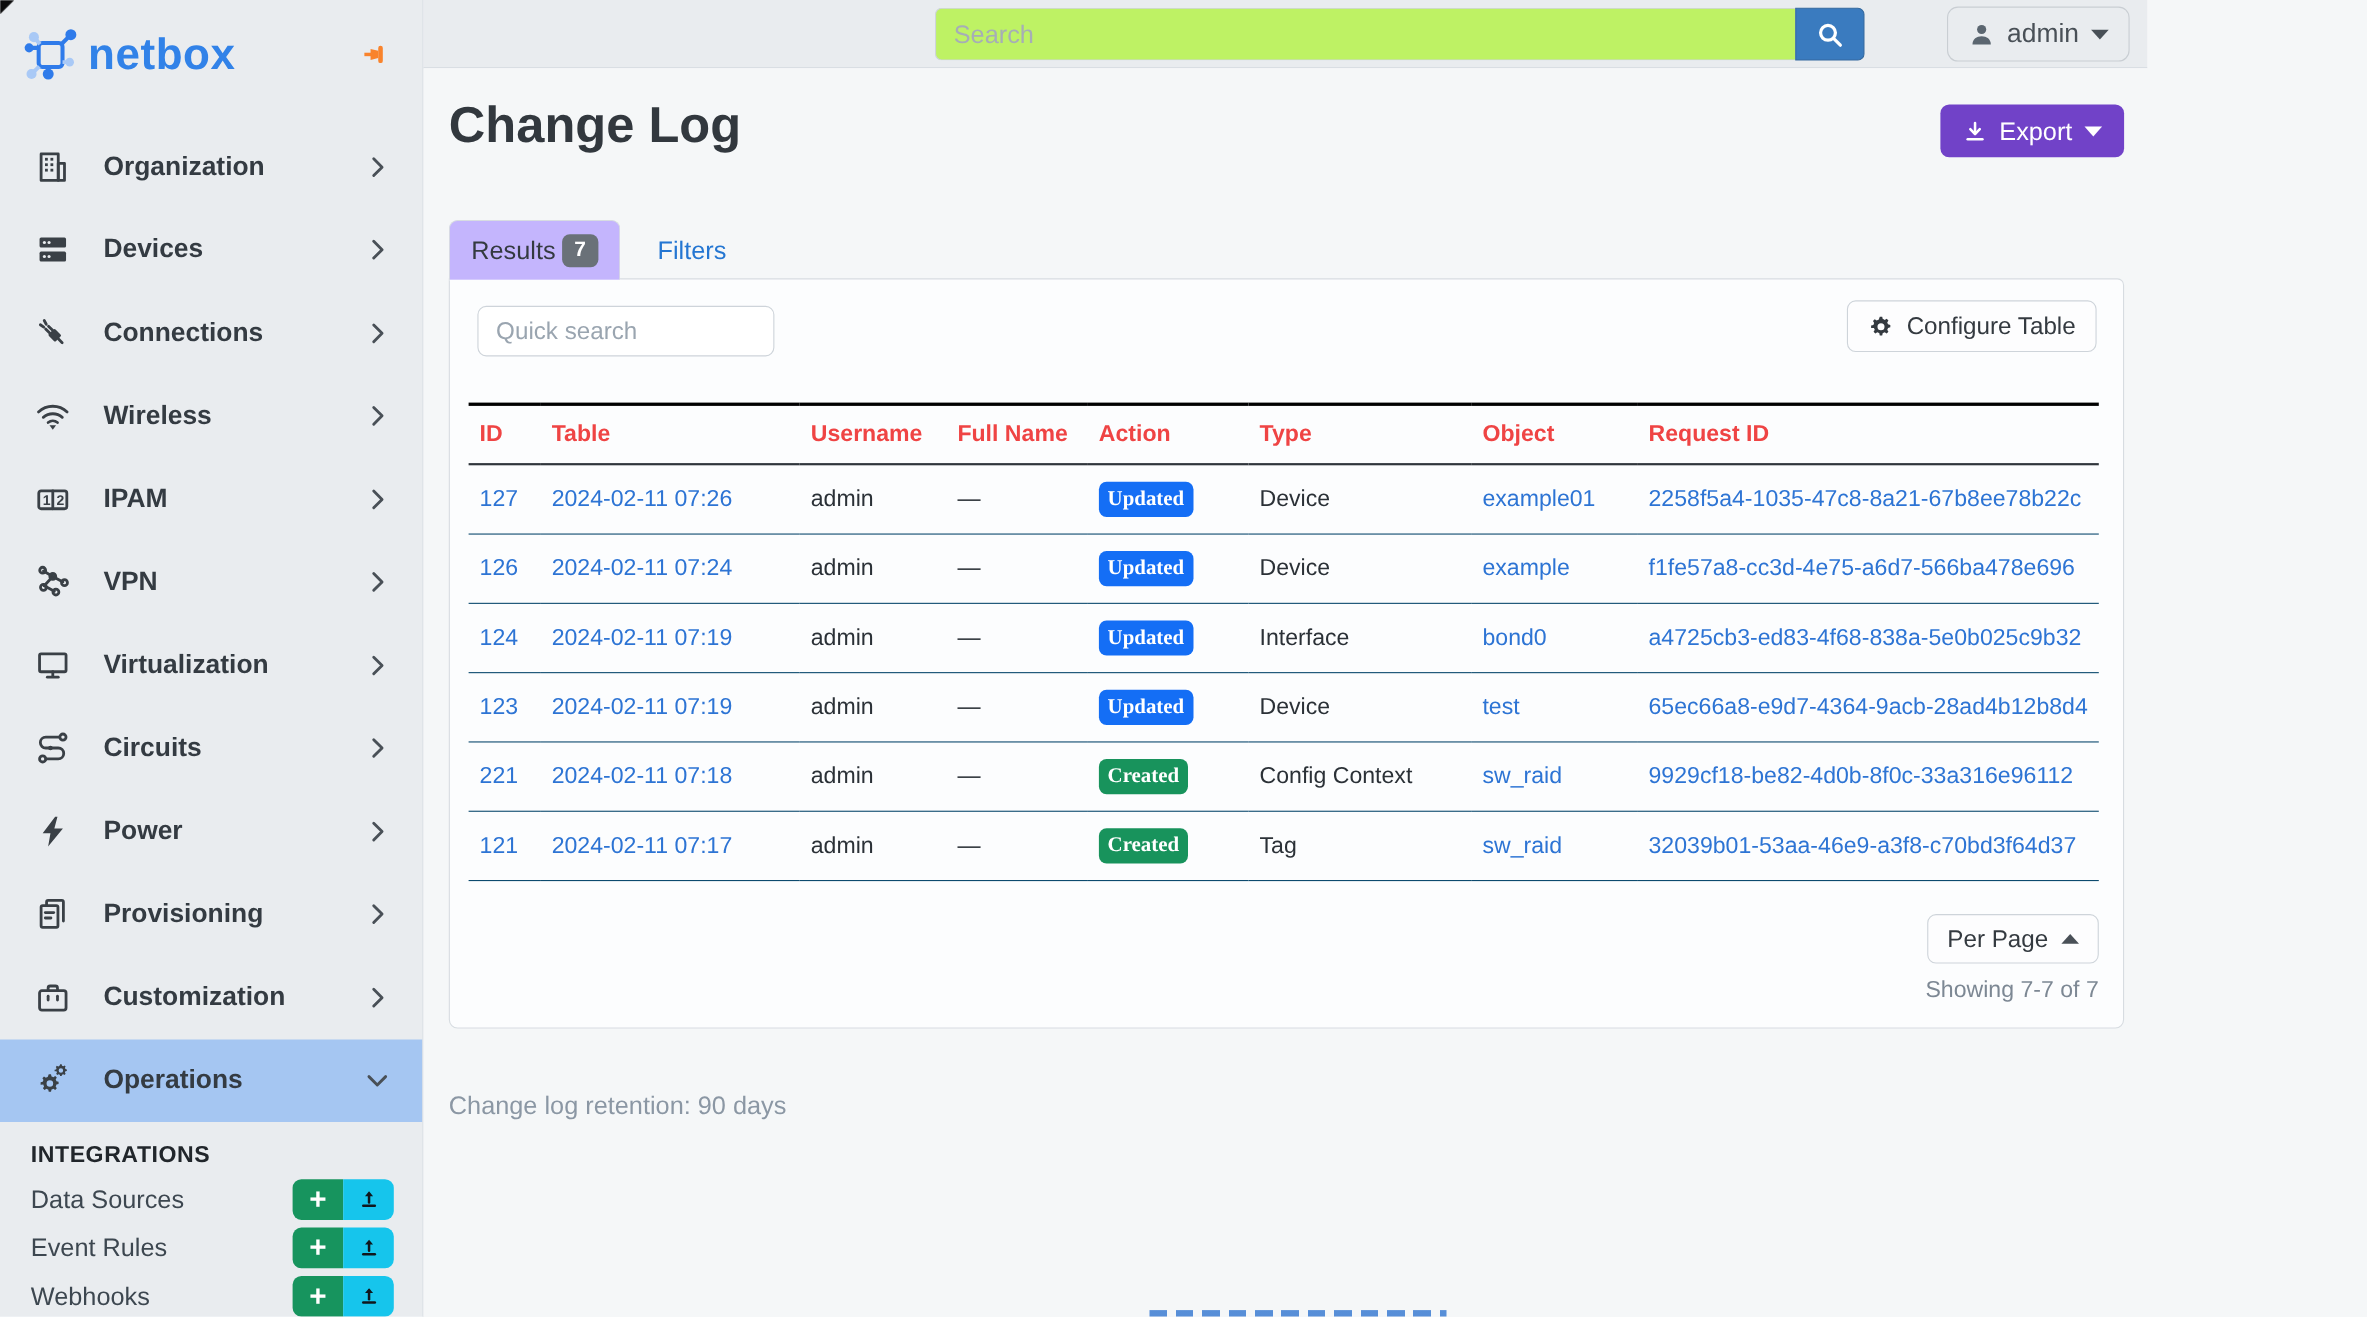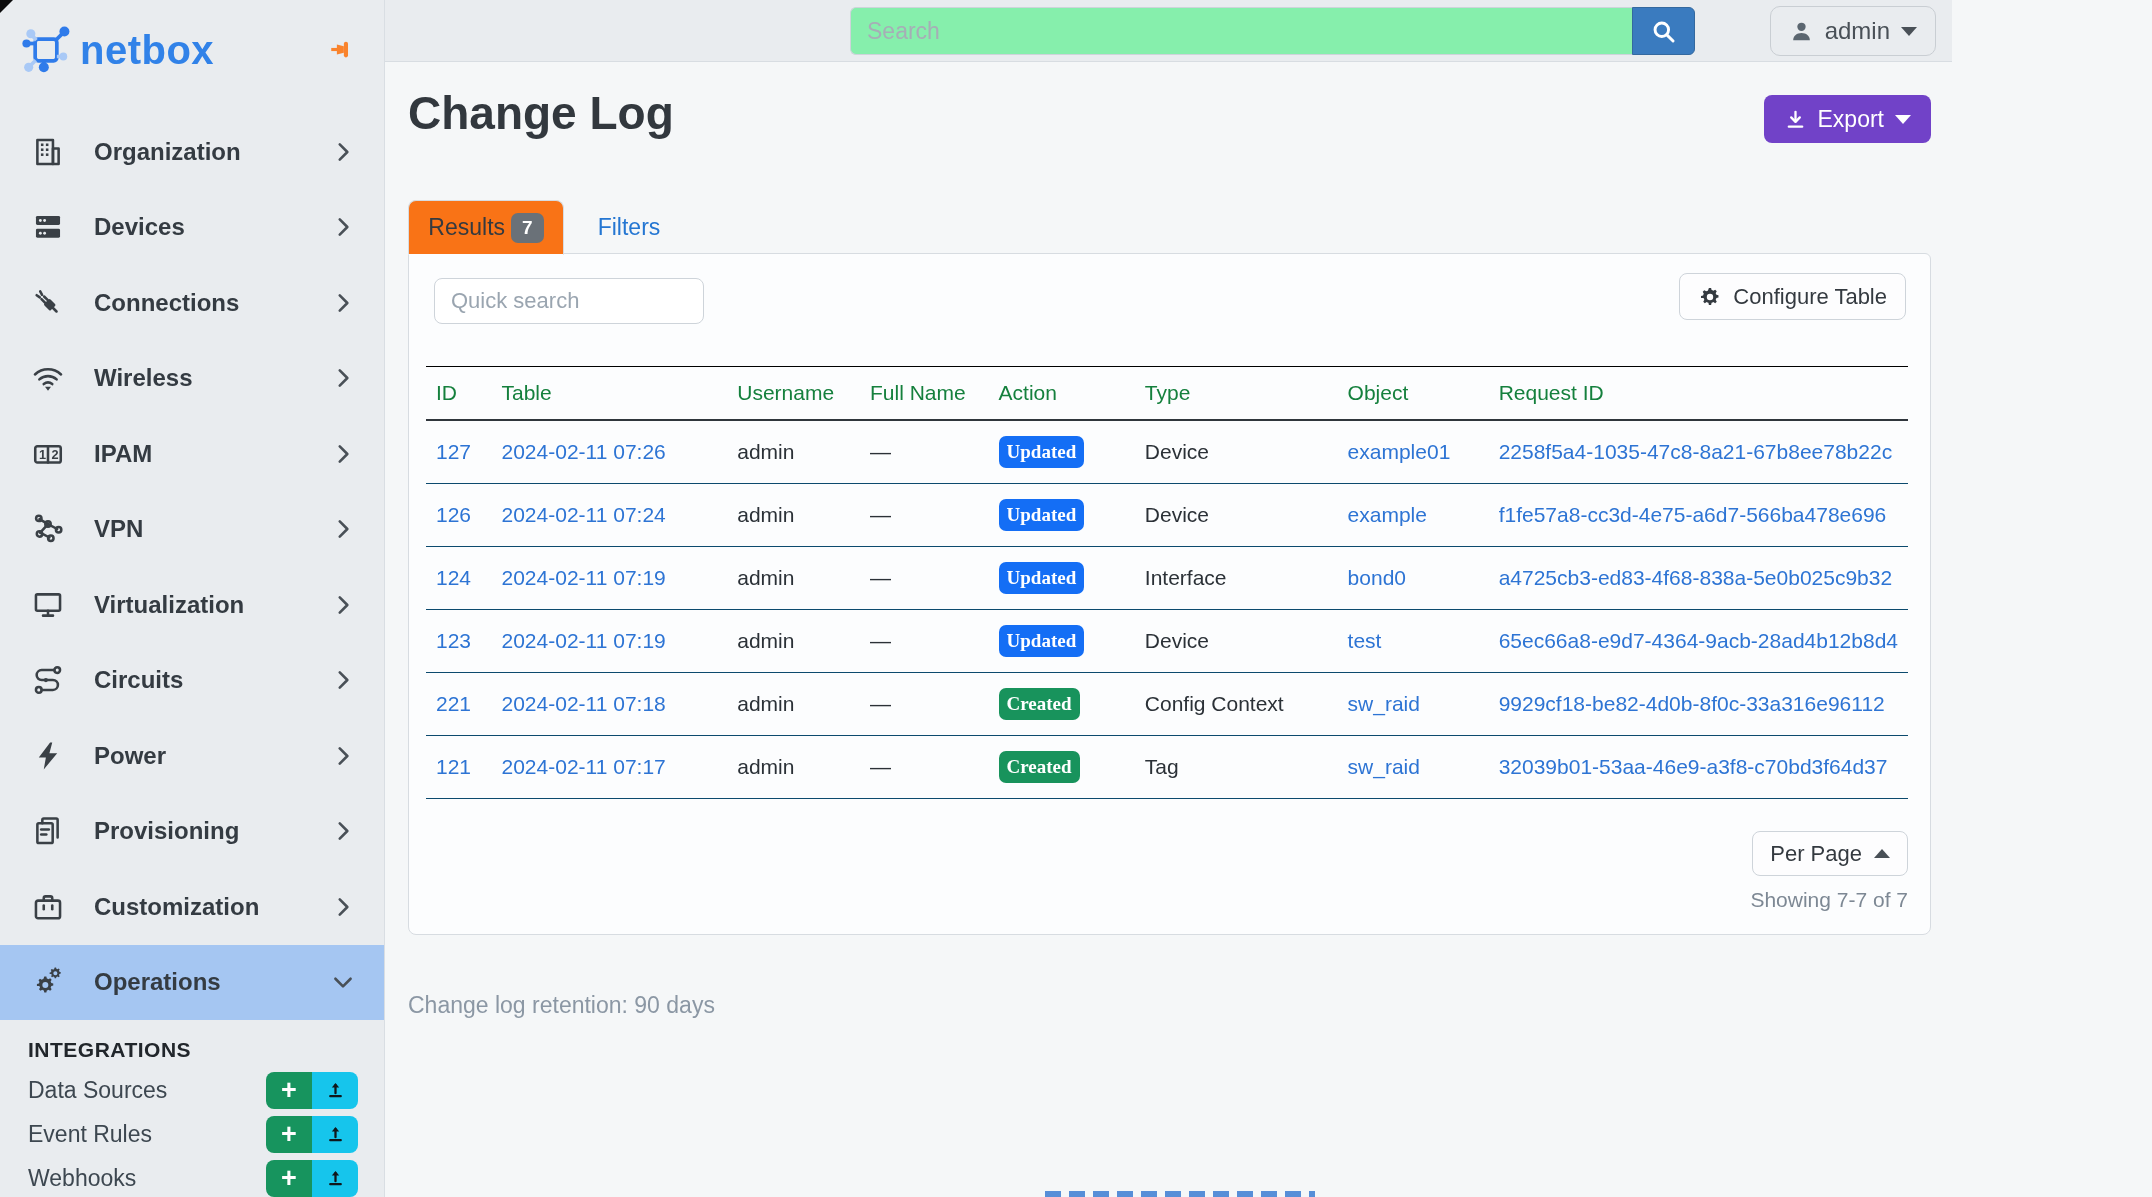--- a/index.html
+++ b/index.html
@@ -31,57 +31,57 @@
   .int-buttons { display:flex; }
   .int-btn { width:46px; height:37px; display:flex; align-items:center; justify-content:center; border:none; cursor:pointer; padding:0; }
   .int-btn.add { background:#17945e; border-radius:8px 0 0 8px; color:#fff; font-size:27px; font-weight:700; line-height:0; }
   .int-btn.upload { background:#16c5ec; border-radius:0 8px 8px 0; }
 
   
   .main { flex:1; display:flex; flex-direction:column; position:relative; }
   .topbar { height:62px; background:#e9ecef; border-bottom:1px solid #d8dde2; position:relative; flex:none; }
   .search-wrap { position:absolute; left:465px; top:7px; width:845px; height:48px; display:flex; }
   .search-input { flex:1; border:1px solid #ced4da; border-right:none; border-radius:6px 0 0 6px;
-    padding:0 16px; font-size:23px; color:#495057; background:#86efac; outline:none; font-family:inherit; }
+    padding:0 16px; font-size:23px; color:#495057; background:#bef264; outline:none; font-family:inherit; }
   .search-input::placeholder { color:#a6aeb6; }
   .search-btn { width:63px; background:#3a7bbf; border:1px solid #34699f; border-radius:0 6px 6px 0;
     display:flex; align-items:center; justify-content:center; cursor:pointer; }
   .user-btn { position:absolute; right:16px; top:6px; height:50px; padding:0 18px;
     border:1px solid #c9ced3; border-radius:10px; background:transparent;
     display:flex; align-items:center; gap:11px; font-size:24px; color:#495057; cursor:pointer; font-family:inherit; }
 
   .caret-down { width:0; height:0; border-left:8px solid transparent; border-right:8px solid transparent; border-top:9px solid currentColor; display:inline-block; }
   .caret-up   { width:0; height:0; border-left:8px solid transparent; border-right:8px solid transparent; border-bottom:9px solid currentColor; display:inline-block; }
 
   
   .content { flex:1; position:relative; background:#f5f7f8; }
   .page-title { position:absolute; top:24px; left:23px; margin:0; font-size:46px; font-weight:700; color:#32383e; }
   .export-btn { position:absolute; top:33px; right:21px; height:48px; padding:0 20px;
     background:#7142c8; border:none; border-radius:8px; color:#fff; font-size:23px;
     display:flex; align-items:center; gap:11px; cursor:pointer; font-family:inherit; }
 
   .tabs { position:absolute; top:138px; left:23px; height:54px; display:flex; z-index:2; }
-  .tab-active { width:156px; background:#f97316; border:1px solid #d7dce1; border-bottom:1px solid #fcfdfe;
+  .tab-active { width:156px; background:#c4b5fd; border:1px solid #d7dce1; border-bottom:1px solid #fcfdfe;
     margin-bottom:-1px; border-radius:8px 8px 0 0; display:flex; align-items:center; justify-content:center;
     gap:6px; font-size:23px; color:#343a40; cursor:pointer; }
   .count-badge { background:#6a7178; color:#fff; font-size:19px; font-weight:700; padding:4px 11px; border-radius:7px; }
   .tab-filters { width:130px; display:flex; align-items:center; justify-content:center; font-size:23px; color:#2476d2; cursor:pointer; }
 
   .card { position:absolute; top:191px; left:23px; right:21px; height:682px;
     background:#fcfdfe; border:1px solid #d7dce1; border-radius:0 6px 8px 8px; z-index:1; }
   .quick-search { position:absolute; top:24px; left:25px; width:270px; height:46px; border:1px solid #ced4da;
     border-radius:8px; padding:0 16px; font-size:22px; color:#495057; background:#fff; outline:none; font-family:inherit; }
   .quick-search::placeholder { color:#9aa5b0; }
   .configure-btn { position:absolute; top:19px; right:24px; height:47px; padding:0 18px; border:1px solid #ced4da;
     background:#fdfdfe; border-radius:8px; font-size:22px; color:#343a40; display:flex; gap:11px; align-items:center; cursor:pointer; font-family:inherit; }
 
   .table-wrap { position:absolute; top:112px; left:17px; right:22px; }
   table { width:100%; border-collapse:collapse; font-size:21px; }
-  thead th { text-align:left; font-weight:400; color:#15803d; padding:14px 10px;
-    border-top:1px solid #000000; border-bottom:2px solid #30363c; }
+  thead th { text-align:left; font-weight:700; color:#ef4444; padding:14px 10px;
+    border-top:3px solid #000000; border-bottom:2px solid #30363c; }
   tbody td { padding:15px 10px; border-bottom:1px solid #0c4a6e; color:#2b3137; white-space:nowrap; }
   a.cell-link { color:#2d74d4; text-decoration:none; cursor:pointer; }
   .badge { display:inline-block; padding:5px 8px; border-radius:7px; font-weight:700; font-size:19px; color:#fff;font-family:Liberation Serif, serif; }
   .badge-updated { background:#146ef5; }
   .badge-created { background:#18935c; }
 
   .per-page-btn { position:absolute; right:22px; top:577px; height:45px; padding:0 17px; border:1px solid #ced4da;
     border-radius:8px; background:#fdfdfe; font-size:22px; color:#343a40; display:flex; align-items:center; gap:12px; cursor:pointer; font-family:inherit; }
   .per-page-btn .caret-up { color:#495057; }
   .showing { position:absolute; right:22px; top:634px; font-size:21px; color:#7d8894; }

